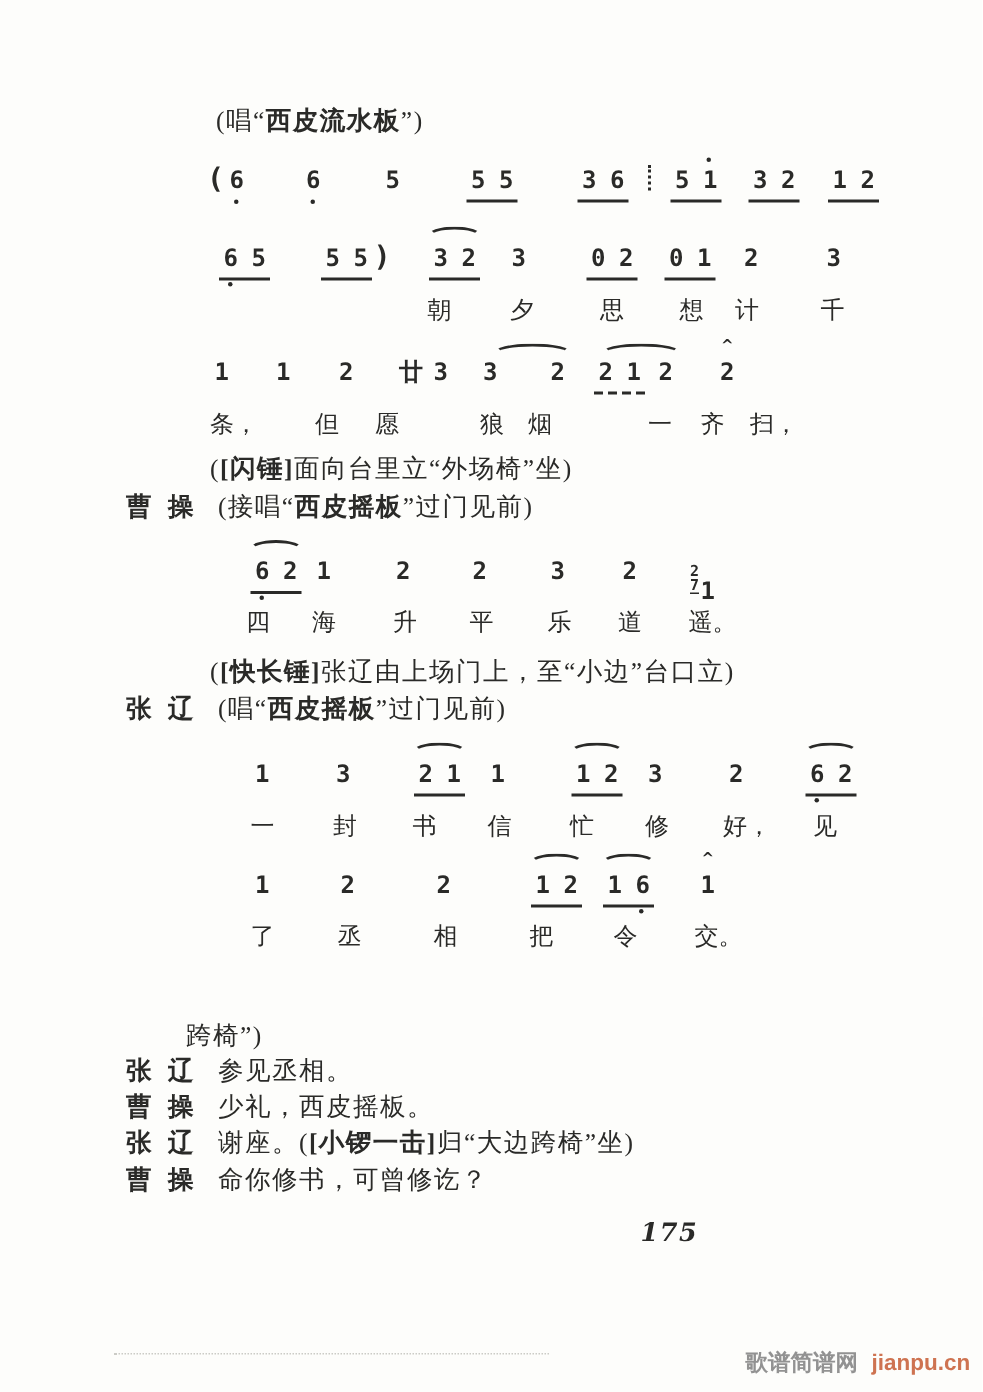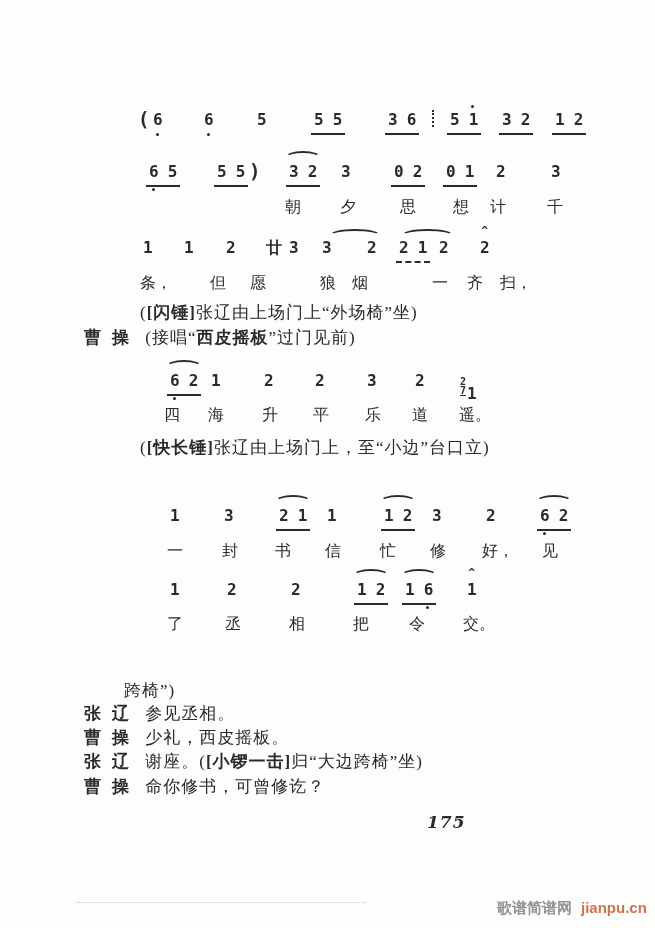--- a/index.html
+++ b/index.html
@@ -47,20 +47,23 @@
   .scanline{position:absolute;border-top:1px dotted rgba(110,110,100,.35);}
   .wm{position:absolute;font:700 15px "Liberation Sans","DejaVu Sans",sans-serif;white-space:nowrap;}
   .wm .site{color:rgba(134,134,134,.9);font-family:Liberation Mono, monospace;}
   .wm .link{color:rgba(198,90,50,.85);text-align:right;}
 </style>
 </head>
 <body>
 
 <div class="sheet">
 
+  <div class="trow" style="top:70px;left:144px;">
+    <span class="rich"><span class="r">(唱“</span><span class="b">西皮流水板</span><span class="r">”)</span></span>
+  </div>
 
   <div class="mline" style="top:110px;">
       <span class="tok" style="left: 138px;"><span class="ptxt">(</span></span>
       <span class="tok" style="left: 153px;"><span class="nt">6<span class="dd db"></span></span></span>
       <span class="tok" style="left: 187px;"><span class="barline"></span></span>
       <span class="tok" style="left: 204px;"><span class="nt">6<span class="dd db"></span></span></span>
       <span class="tok" style="left: 241px;"><span class="barline"></span></span>
       <span class="tok" style="left: 257px;"><span class="nt">5</span></span>
       <span class="tok" style="left: 294px;"><span class="barline"></span></span>
       <span class="tok" style="left: 311px;"><span class="grp ul">
@@ -158,21 +161,21 @@
       <span class="syl" style="left: 210px;">但</span>
       <span class="syl" style="left: 250px;">愿</span>
       <span class="syl" style="left: 320px;">狼</span>
       <span class="syl" style="left: 352px;">烟</span>
       <span class="syl" style="left: 432px;">一</span>
       <span class="syl" style="left: 467px;">齐</span>
       <span class="syl" style="left: 500px;">扫，</span>
     </div>
 
   <div class="trow" style="top:302px;left:140px;">
-    <span class="rich"><span class="r">(</span><span class="b">[闪锤]</span><span class="r">张辽由上场门上“外场椅”坐)</span></span>
+    <span class="rich"><span class="r">(</span><span class="b">[闪锤]</span><span class="r">面向台里立“外场椅”坐)</span></span>
   </div>
 
   <div class="trow" style="top:327px;left:84px;">
     <span class="splabel">曹操</span>
     <span class="rich"><span class="r">(接唱“</span><span class="b">西皮摇板</span><span class="r">”过门见前)</span></span>
   </div>
 
   <div class="mline" style="top:371px;">
       <span class="tok" style="left: 167px;"><span class="grp ul">
           <span class="nt">6<span class="dd db"></span></span>
@@ -200,20 +203,24 @@
       <span class="syl" style="left: 313px;">平</span>
       <span class="syl" style="left: 365px;">乐</span>
       <span class="syl" style="left: 412px;">道</span>
       <span class="syl" style="left: 459px;">遥。</span>
     </div>
 
   <div class="trow" style="top:437px;left:140px;">
     <span class="rich"><span class="r">(</span><span class="b">[快长锤]</span><span class="r">张辽由上场门上，至“小边”台口立)</span></span>
   </div>
 
+  <div class="trow" style="top:462px;left:84px;">
+    <span class="splabel">张辽</span>
+    <span class="rich"><span class="r">(唱“</span><span class="b">西皮摇板</span><span class="r">”过门见前)</span></span>
+  </div>
 
   <div class="mline" style="top:506px;">
       <span class="tok" style="left: 170px;"><span class="nt">1</span></span>
       <span class="tok" style="left: 224px;"><span class="nt">3</span></span>
       <span class="tok" style="left: 276px;"><span class="grp ul">
           <span class="nt">2</span>
           <span class="nt">1</span>
           <span class="tiearc"></span>
         </span></span>
       <span class="tok" style="left: 327px;"><span class="nt">1</span></span>

